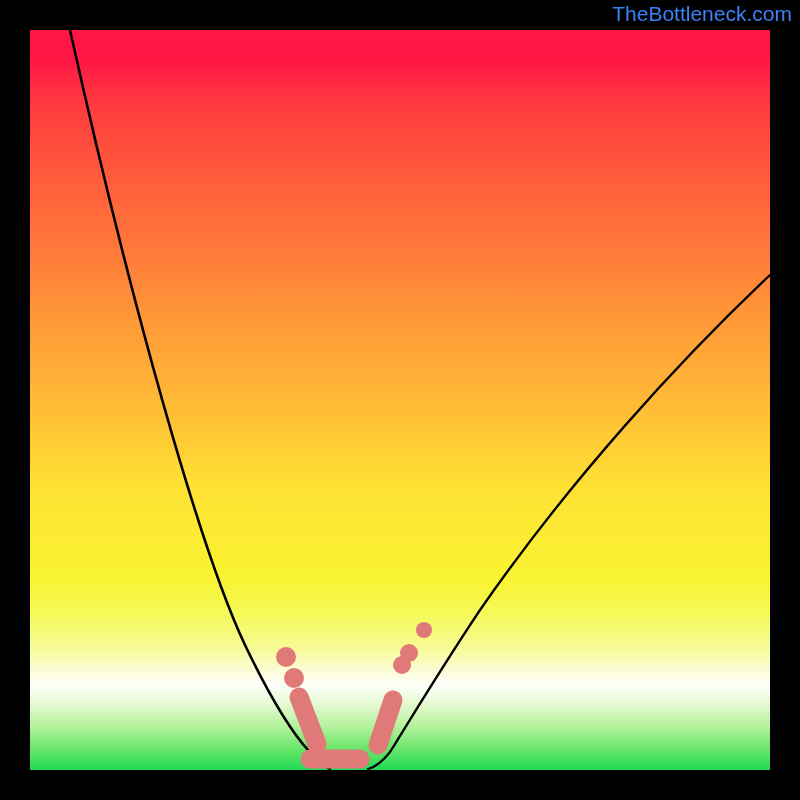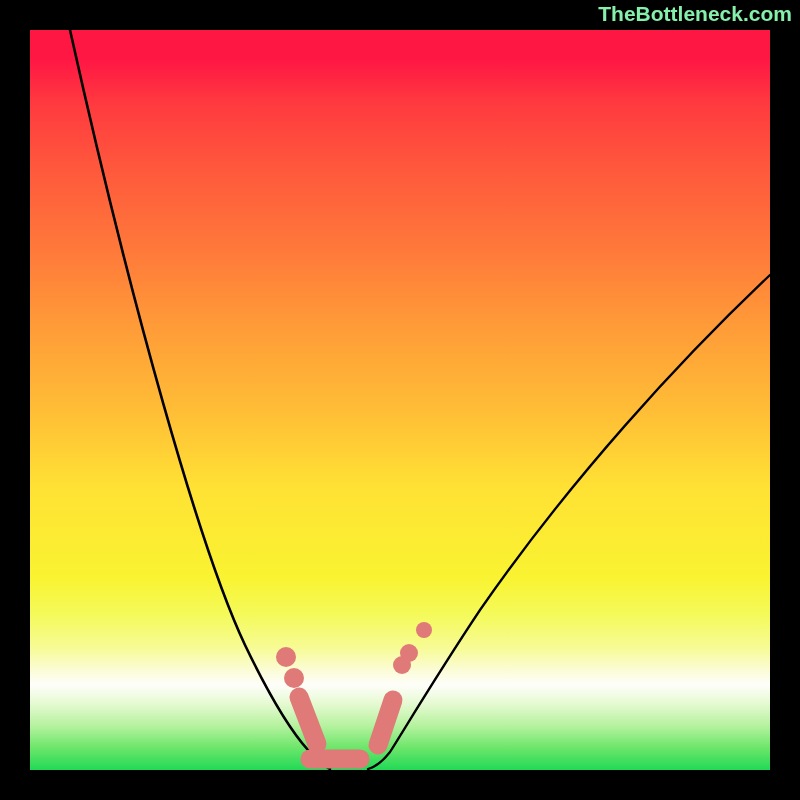--- a/index.html
+++ b/index.html
@@ -34,24 +34,24 @@
       #e6fad2 91%,
       #b6f29f 94%,
       #6de66b 97%,
       #21d956 100%
     );
   }
   .watermark {
     position: absolute;
     top: 2px;
     right: 8px;
-    color: #86efac;
+    color: #3b82f6;
     font-size: 21px;
     letter-spacing: 0;
-    font-weight: 700;
+    font-weight: 400;
     z-index: 50;
   }
   svg.curves {
     position: absolute;
     left: 0;
     top: 0;
     width: 740px;
     height: 740px;
     z-index: 10;
   }

